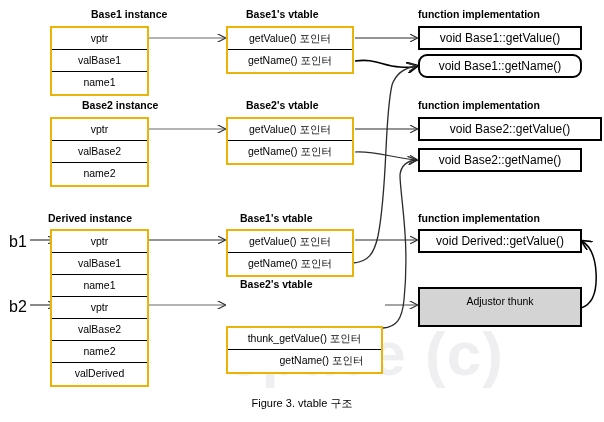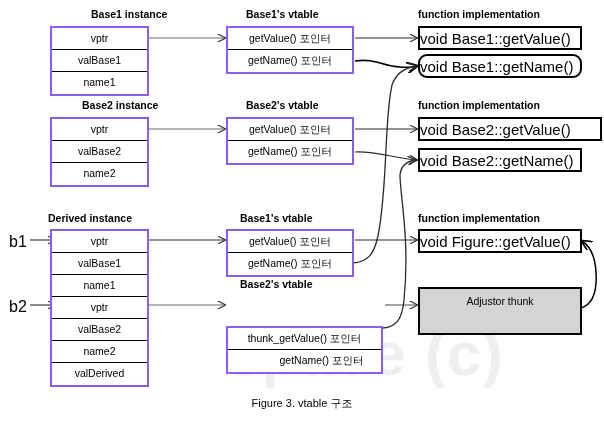--- a/index.html
+++ b/index.html
@@ -47,21 +47,21 @@
     font-size: 10.5px;
     font-weight: 700;
     color: #000000;
     white-space: nowrap;
     z-index: 3;
   }
 
   
   .stack {
     position: absolute;
-    border: 2px solid #8b5cf6;
+    border: 2px solid #eab308;
     background: #ffffff;
     box-sizing: border-box;
     z-index: 3;
   }
   .stack .cell {
     height: 22px;
     line-height: 20px;
     border-bottom: 1px solid #000000;
     text-align: center;
     font-size: 10.5px;
@@ -73,22 +73,22 @@
   .stack .cell:last-child { border-bottom: none; }
   .stack .cell.pad-right { text-align: center; padding-left: 34px; }
 
   .fnbox {
     position: absolute;
     border: 2px solid #000000;
     background: #ffffff;
     box-sizing: border-box;
     height: 24px;
     line-height: 21px;
-    text-align: left;
-    font-size: 15px;
+    text-align: center;
+    font-size: 12px;
     color: #000000;
     white-space: nowrap;
     z-index: 3;
   }
   .thunkbox {
     position: absolute;
     border: 2px solid #000000;
     background: #d4d4d4;
     box-sizing: border-box;
     text-align: center;
@@ -223,21 +223,21 @@
   <div class="stack" style="left:226px; top:229px; width:128px;">
     <div class="cell">getValue() 포인터</div>
     <div class="cell">getName() 포인터</div>
   </div>
 
   <div class="stack" style="left:226px; top:294px; width:157px;margin-top:32px;">
     <div class="cell">thunk_getValue() 포인터</div>
     <div class="cell pad-right">getName() 포인터</div>
   </div>
 
-  <div class="fnbox" style="left:418px; top:229px; width:164px;">void Figure::getValue()</div>
-
-  <div class="thunkbox" style="left:418px; top:287px; width:164px; height:48px;">
+  <div class="fnbox" style="left:418px; top:229px; width:164px;">void Derived::getValue()</div>
+
+  <div class="thunkbox" style="left:418px; top:287px; width:164px; height:40px;">
     <div>Adjustor thunk</div>
   </div>
 
   <div class="caption">Figure 3. vtable 구조</div>
 
 </div>
 
 </body></html>

